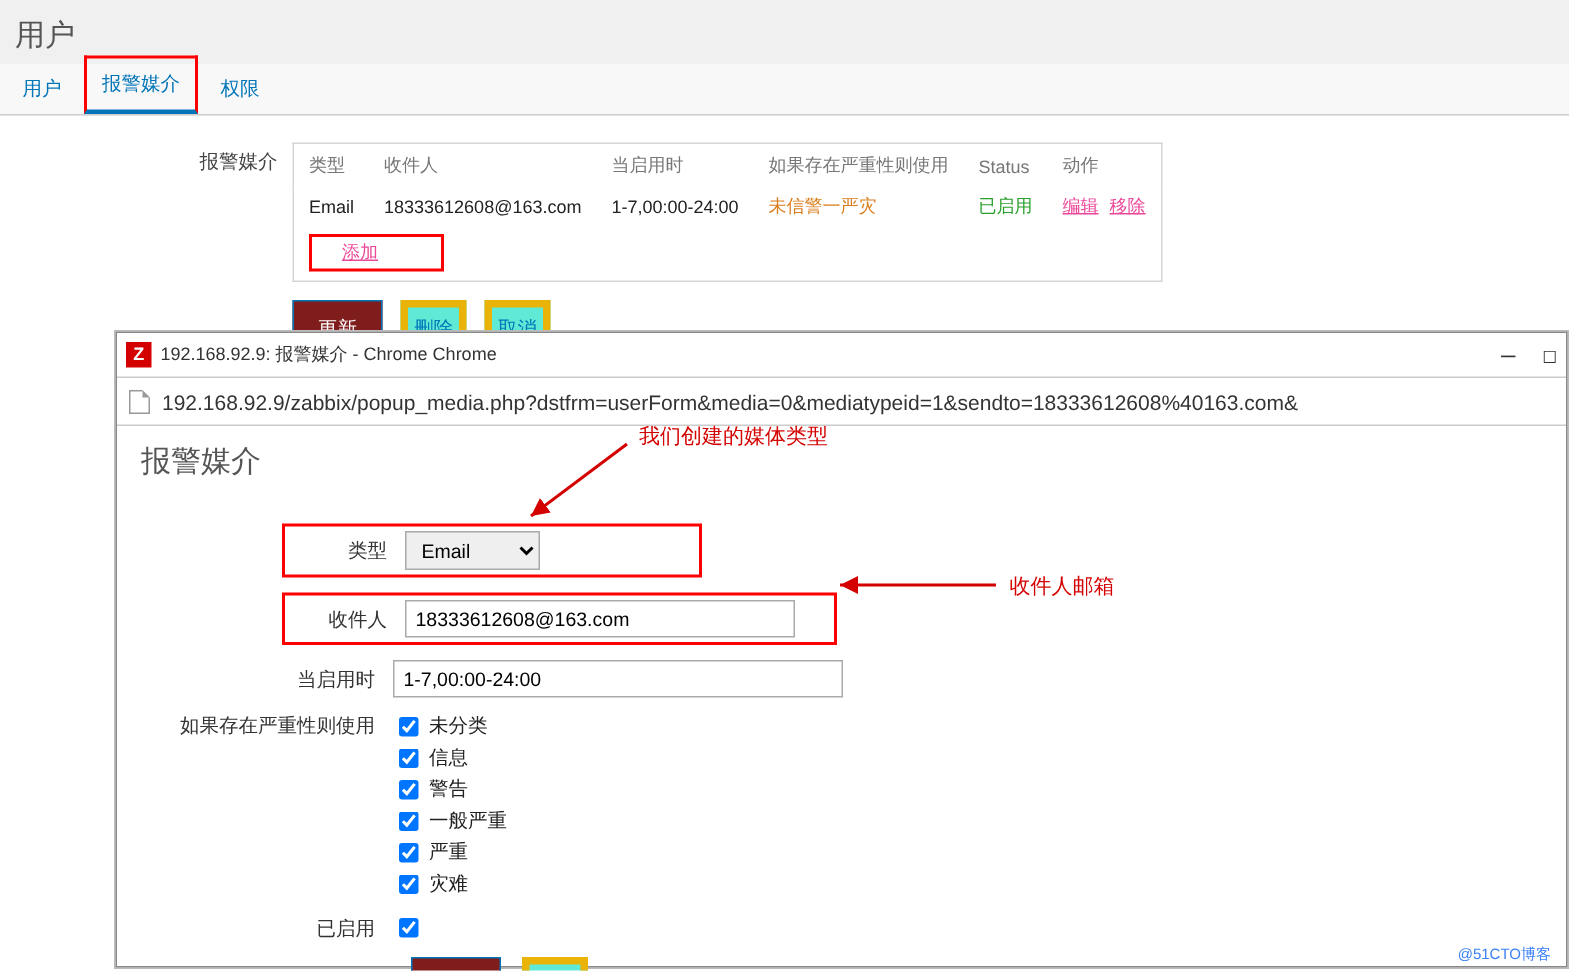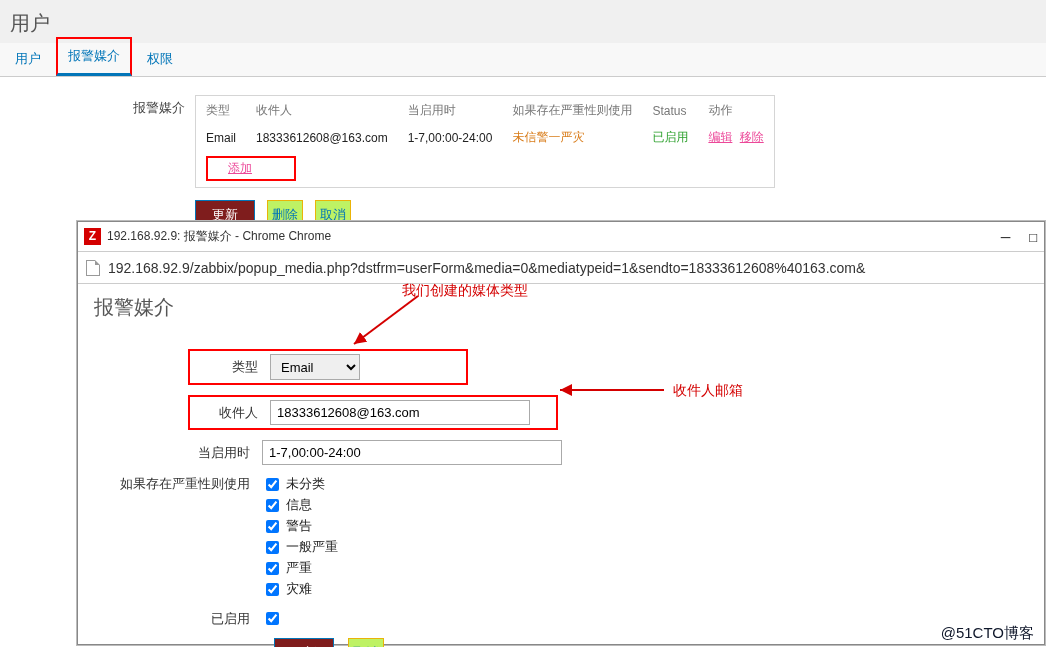--- a/index.html
+++ b/index.html
@@ -85,23 +85,23 @@
   }
   .btn-primary{
     background:#7f1d1d;
     color:#fff;
     border:1px solid #0275b8;
     padding:5px 16px;
     cursor:pointer;
     font-size:13px;
   }
   .btn-secondary{
-    background:#bef264;
+    background:#5eead4;
     color:#0275b8;
-    border:1px solid #eab308;
+    border:5px solid #eab308;
     padding:5px 4px;
     cursor:pointer;
     font-size:13px;
   }
 
   
   .popup{
     position:absolute;
     left:77px; top:221px;
     width:968px;
@@ -209,22 +209,22 @@
   .anno{
     position:absolute;
     color:#d40000;
     font-size:14px;
   }
   .arrow-svg{position:absolute;}
 
   .watermark{
     position:absolute;
     right:12px; bottom:4px;
-    color:#0f172a;
-    font-size:15px;
+    color:#3b82f6;
+    font-size:10px;
   }
 </style>
 </head>
 <body>
 
 <div class="top-section">
   <div class="page-title">用户</div>
   <div class="tab-bar">
     <div class="tab">用户</div>
     <div class="tab active red-box" style="padding-left:10px;padding-right:10px;">报警媒介</div>
@@ -282,21 +282,21 @@
     </div>
   </div>
   <div class="popup-url">
     <span class="doc-icon"></span>
     <span>192.168.92.9/zabbix/popup_media.php?dstfrm=userForm&amp;media=0&amp;mediatypeid=1&amp;sendto=18333612608%40163.com&amp;</span>
   </div>
 
   <div class="popup-body">
     <div class="popup-h">报警媒介</div>
 
-    <div class="anno" style="left:324px;top:-2px;">我们创建的媒体类型</div>
+    <div class="anno" style="left:348px;top:-2px;">我们创建的媒体类型</div>
     <svg class="arrow-svg" style="left:270px;top:8px;" width="80" height="60">
       <defs>
           <marker id="ah1" markerWidth="8" markerHeight="8" refX="6" refY="3" orient="auto">
             <path d="M0,0 L6,3 L0,6 Z" fill="#d40000"></path>
           </marker>
         </defs>
       <line x1="70" y1="4" x2="6" y2="52" stroke="#d40000" stroke-width="2" marker-end="url(#ah1)"></line>
     </svg>
 
     <div class="anno" style="left:595px;top:98px;">收件人邮箱</div>

